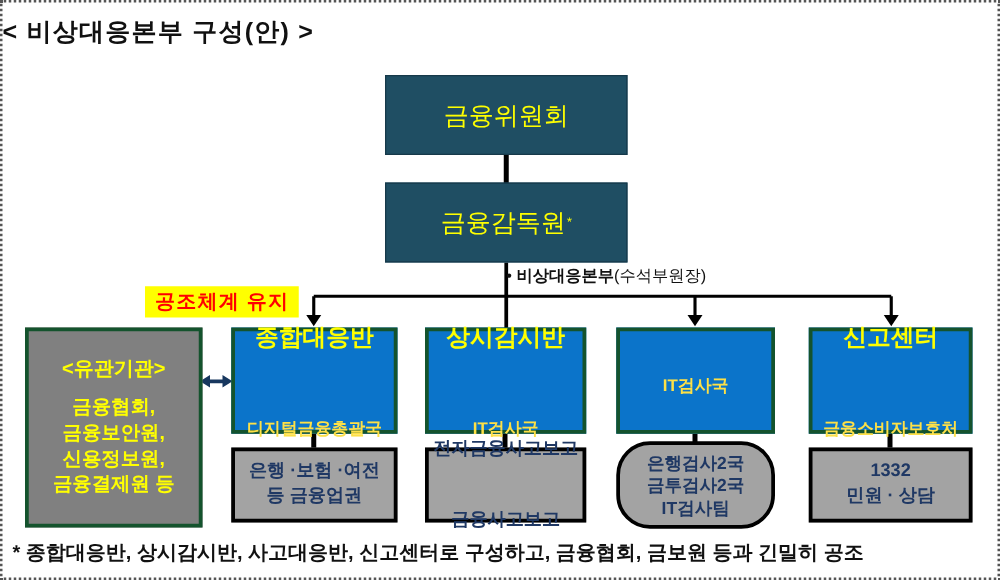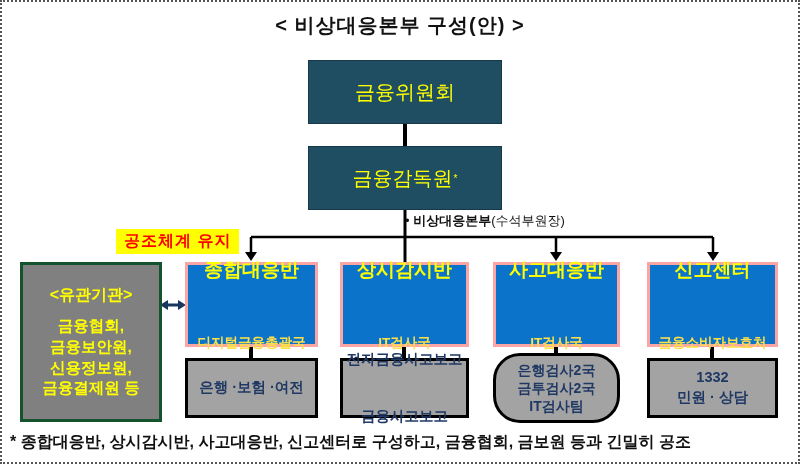--- a/index.html
+++ b/index.html
@@ -3,21 +3,21 @@
 <meta charset="utf-8">
 <style>
   html,body{margin:0;padding:0;background:#fff;}
   #stage{
     position:relative;width:796px;height:460px;margin:0;
     border:2px dotted #555;background:#fff;overflow:hidden;
     font-family:"Liberation Sans","DejaVu Sans",sans-serif;
   }
   .abs{position:absolute;box-sizing:border-box;}
   #title{
-    top:10px;left:0;width:100%;text-align:center;
+    top:10px;left:0;width:100%;text-align:left;
     font-size:20px;font-weight:bold;color:#111;letter-spacing:1px;
   }
   .navy-box{
     background:#1F4E63;border:1px solid #16394a;
     display:flex;align-items:center;justify-content:center;
     color:#FFFF00;font-weight:normal;font-size:20px;z-index:2;
   }
   .navy-box sup{font-size:10px;margin-left:1px;}
   #annotation{
     left:403px;top:210px;font-size:13px;color:#111;white-space:nowrap;z-index:2;
@@ -29,21 +29,21 @@
   }
   #related-box{
     left:18px;top:260px;width:142px;height:160px;
     background:#808080;border:3px solid #14532d;
     display:flex;flex-direction:column;align-items:center;justify-content:center;
     color:#FFFF00;font-weight:bold;z-index:2;
   }
   #related-box .rel-title{font-size:16px;margin-bottom:10px;}
   #related-box .rel-line{font-size:15.5px;line-height:1.35;}
   .team-box{
-    top:260px;height:85px;background:#0B74CA;border:3px solid #fca5a5;
+    top:260px;height:85px;background:#0B74CA;border:3px solid #14532d;
     display:flex;flex-direction:column;align-items:center;justify-content:center;
     z-index:2;
     gap:42px;
   }
   .team-name{color:#FFFF00;font-weight:bold;font-size:19px;}
   .team-dept{color:#fde047;font-weight:bold;font-size:13.5px;margin-top:9px;}
   .sub-box{
     background:#a3a3a3;border:3px solid #000;
     display:flex;flex-direction:column;align-items:center;justify-content:center;
     color:#1F3864;font-weight:bold;font-size:14.5px;line-height:1.35;z-index:2;
@@ -114,30 +114,30 @@
 
   <div class="abs team-box" style="left:183px;width:133px;">
     <div class="team-name">종합대응반</div>
     <div class="team-dept">디지털금융총괄국</div>
   </div>
   <div class="abs team-box" style="left:338px;width:129px;">
     <div class="team-name">상시감시반</div>
     <div class="team-dept">IT검사국</div>
   </div>
   <div class="abs team-box" style="left:491px;width:127px;">
-    <div class="team-name">사고대응반</div>
     <div class="team-dept">IT검사국</div>
   </div>
   <div class="abs team-box" style="left:645px;width:131px;">
     <div class="team-name">신고센터</div>
     <div class="team-dept">금융소비자보호처</div>
   </div>
 
   <div class="abs sub-box" style="left:183px;top:356px;width:133px;height:60px;">
     <div>은행 ·보험 ·여전</div>
+    <div>등 금융업권</div>
   </div>
   <div class="abs sub-box" style="left:338px;top:356px;width:129px;height:60px;gap:37px;">
     <div>전자금융사고보고</div>
     <div>금융사고보고</div>
   </div>
   <div class="abs sub-box" style="left:491px;top:351px;width:127px;height:70px;font-size:14px;line-height:1.3;border-radius:27px;">
     <div>은행검사2국</div>
     <div>금투검사2국</div>
     <div>IT검사팀</div>
   </div>

